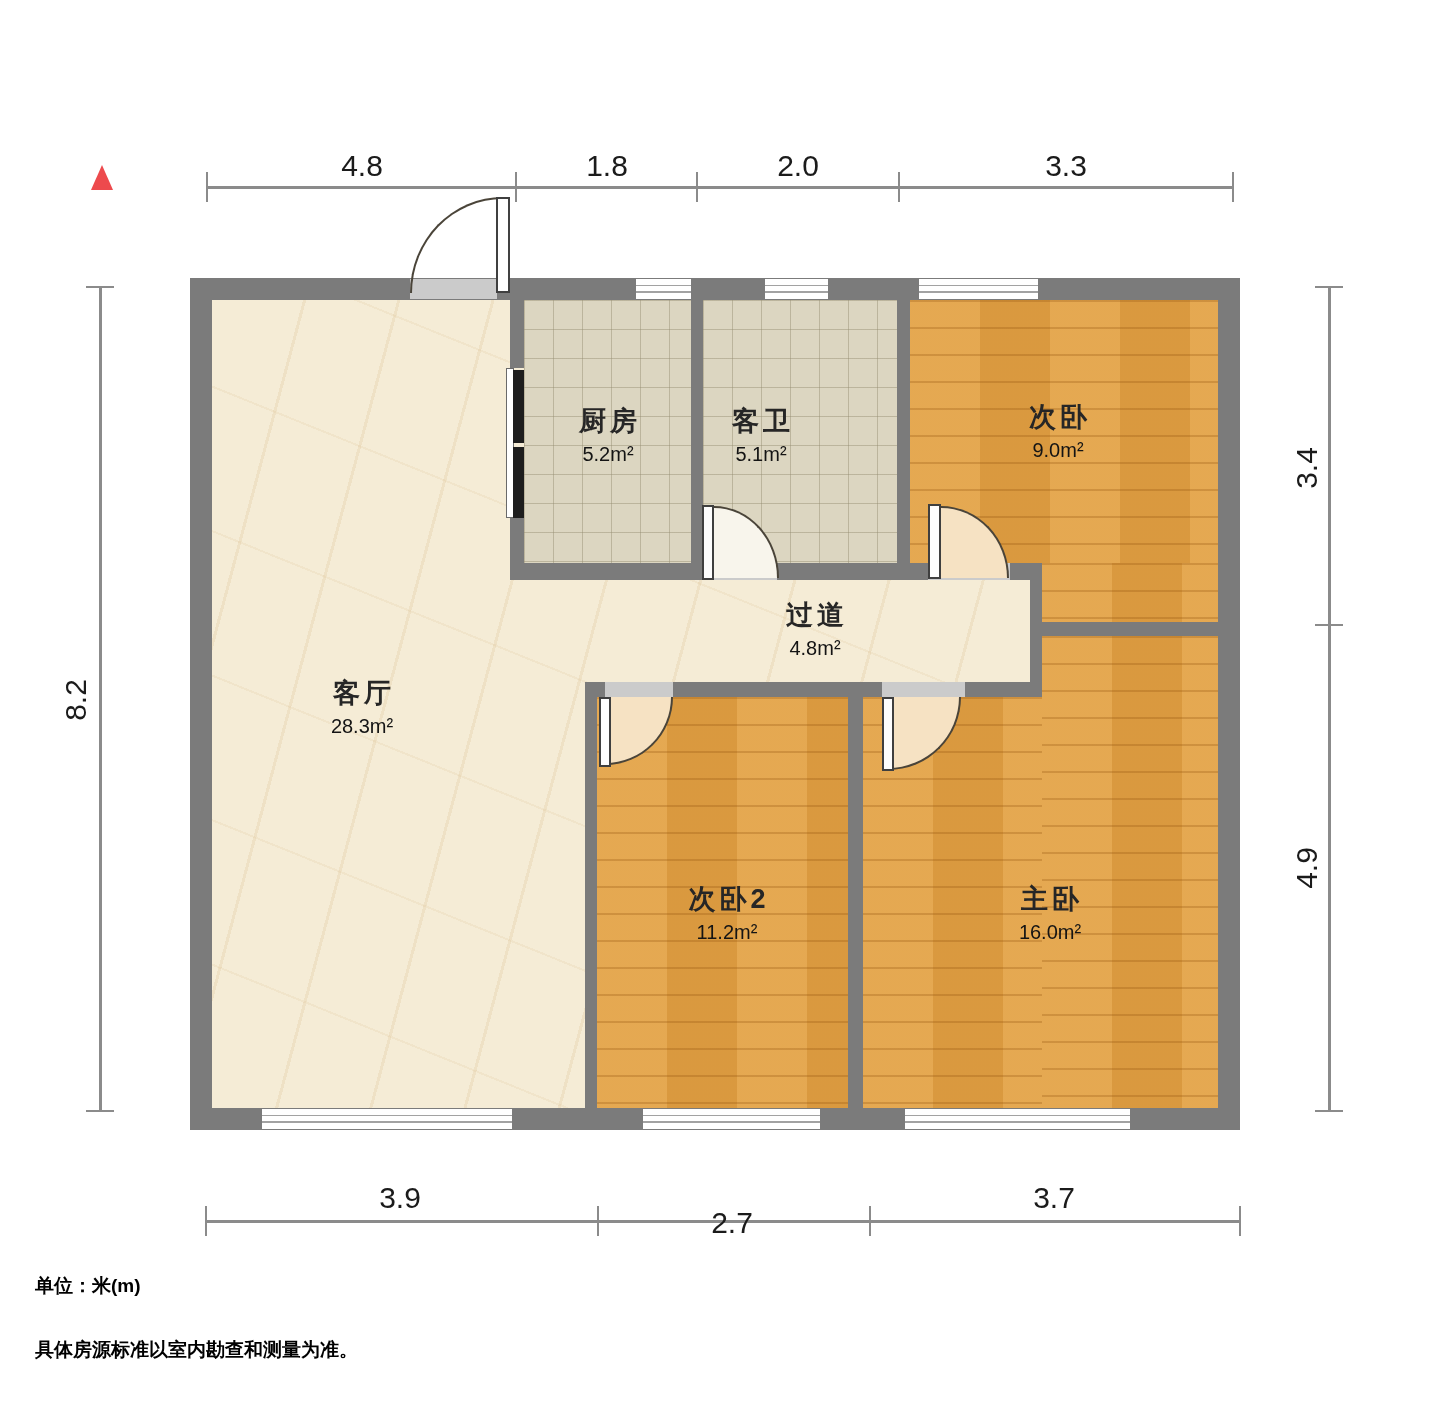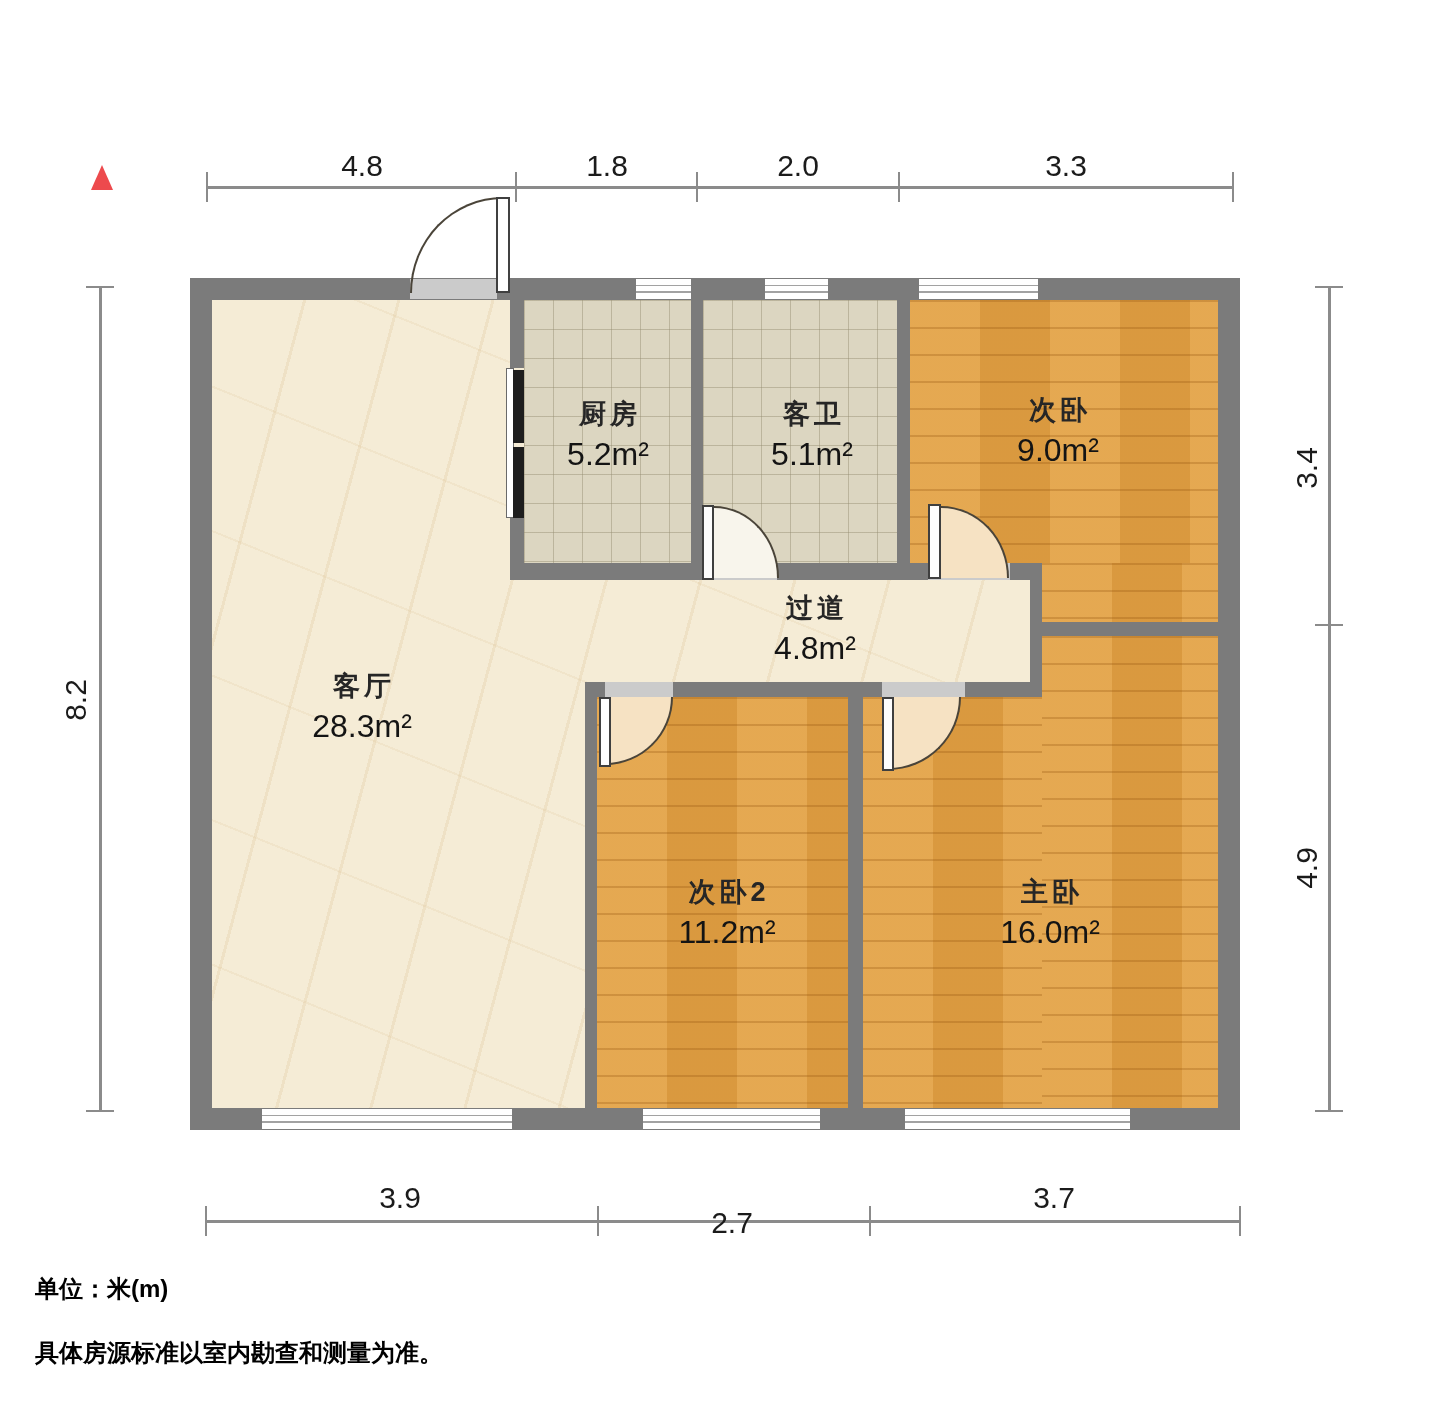--- a/index.html
+++ b/index.html
@@ -26,31 +26,31 @@
   .leaf{position:absolute;background:#fdfdfd;border:2px solid #3f3f3f;box-sizing:border-box;}
   .arc{position:absolute;box-sizing:border-box;border:0 solid #4a4439;background:transparent;}
   .arc-tl{border-top-width:2px;border-left-width:2px;border-top-left-radius:100% 100%;}
   .arc-tr{border-top-width:2px;border-right-width:2px;border-top-right-radius:100% 100%;}
   .arc-br{border-bottom-width:2px;border-right-width:2px;border-bottom-right-radius:100% 100%;}
   .slide-black{position:absolute;background:#1e1e1e;}
   .slide-white{position:absolute;background:#fff;border:1px solid #6a6a6a;box-sizing:border-box;}
 
   .room-label{position:absolute;transform:translate(-50%,-50%);text-align:center;white-space:nowrap;}
   .rname{font-size:27px;font-weight:600;color:#262626;letter-spacing:4px;text-indent:4px;}
-  .rarea{font-size:32px;font-weight:400;color:#141414;margin-top:4px;}
+  .rarea{font-size:20px;font-weight:400;color:#141414;margin-top:4px;}
 
   .dl{position:absolute;background:#8b8b8b;}
   .dim{position:absolute;transform:translate(-50%,-50%);font-size:30px;color:#1b1b1b;white-space:nowrap;}
   .dimv{position:absolute;transform:translate(-50%,-50%) rotate(-90deg);font-size:30px;color:#1b1b1b;white-space:nowrap;}
 
   .north{position:absolute;width:0;height:0;
     border-left:11px solid transparent;border-right:11px solid transparent;
     border-bottom:25px solid #ed4a4d;}
 
-  .note{position:absolute;left:35px;font-size:24px;font-weight:600;color:#000;white-space:nowrap;}
+  .note{position:absolute;left:35px;font-size:19px;font-weight:600;color:#000;white-space:nowrap;}
 </style>
 </head>
 <body>
 
 <div id="canvas">
 
   <div class="north" style="left:91px;top:165px;"></div>
 
   <div class="floor cream" style="left:212px;top:300px;width:1006px;height:808px;"></div>
   <div class="floor tile" style="left:524px;top:300px;width:167px;height:263px;"></div>
@@ -106,21 +106,21 @@
   <div class="arc arc-br" style="left:605px;top:697px;width:68px;height:68px;background:#f6e2c3;"></div>
   <div class="leaf" style="left:599px;top:697px;width:12px;height:70px;"></div>
 
   <div class="arc arc-br" style="left:888px;top:697px;width:73px;height:73px;background:#f6e2c3;"></div>
   <div class="leaf" style="left:882px;top:697px;width:12px;height:74px;"></div>
 
   <div class="room-label" style="left:608px;top:434px;">
     <div class="rname">厨房</div>
     <div class="rarea">5.2m²</div>
   </div>
-  <div class="room-label" style="left:812px;top:434px;">
+  <div class="room-label" style="left:761px;top:434px;">
     <div class="rname">客卫</div>
     <div class="rarea">5.1m²</div>
   </div>
   <div class="room-label" style="left:1058px;top:430px;text-align:center;">
     <div class="rname">次卧</div>
     <div class="rarea">9.0m²</div>
   </div>
   <div class="room-label" style="left:815px;top:628px;">
     <div class="rname">过道</div>
     <div class="rarea">4.8m²</div>

